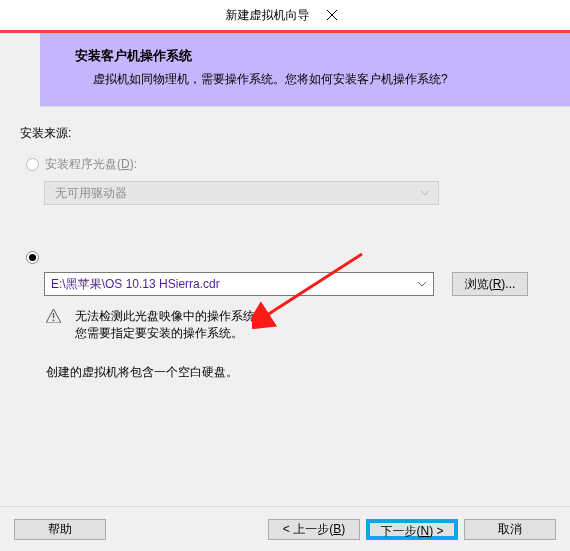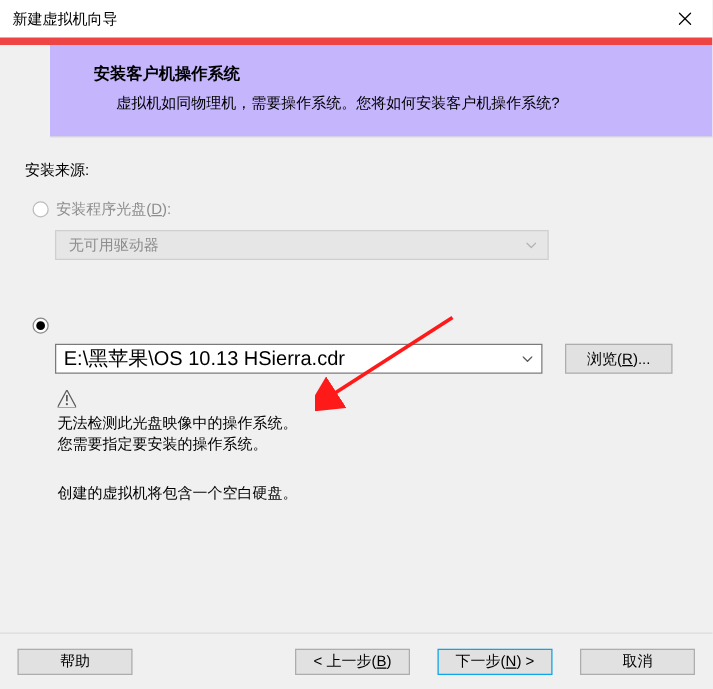--- a/index.html
+++ b/index.html
@@ -10,23 +10,23 @@
     font-family: "Microsoft YaHei", "Segoe UI", sans-serif;
     font-size: 12px;
     background: #f0f0f0;
     overflow: hidden;
   }
   .titlebar {
     height: 30px;
     background: #ffffff;
     display: flex;
     align-items: center;
-    justify-content: space-between;
+    justify-content: center;
     padding: 0 0 0 10px;
-    border-bottom: 6px solid #ef4444;
+    border-bottom: 3px solid #ef4444;
   }
   .titlebar-title {
     font-size: 12px;
     color: #000;
   }
   .close-btn {
     width: 45px;
     height: 30px;
     display: flex;
     align-items: center;
@@ -106,43 +106,42 @@
     width: 390px;
     height: 24px;
     border: 1px solid #7a7a7a;
     background: #ffffff;
     display: flex;
     align-items: center;
     justify-content: space-between;
     padding: 0 6px 0 6px;
     box-sizing: border-box;
   }
-  .combo-value { font-size: 16px; color: #000000; }
+  .combo-value { font-size: 12px; color: #4c1d95; }
   .chevron {
     width: 10px; height: 10px;
     display: inline-flex; align-items: center; justify-content: center;
   }
   .browse-btn, .footer-btn {
     height: 24px;
     border: 1px solid #adadad;
     background: #e1e1e1;
     padding: 0 14px;
     font-size: 12px;
     font-family: inherit;
     cursor: pointer;
   }
-  .browse-btn { width: 86px; padding: 0; }
+  .browse-btn { width: 76px; padding: 0; }
   .warn-row {
     display: flex;
     align-items: flex-start;
-    gap: 1px;
+    gap: 14px;
     margin-top: 12px;
     margin-left: 2px;
     color: #000;
-    flex-direction: column;
   }
   .warn-icon {
     margin-top: 1px;
   }
   .hint-text {
     margin-left: 26px;
     margin-top: 4px;
     margin-bottom: 10px;
   }
   .footer {
@@ -151,23 +150,23 @@
     left: 0;
     right: 0;
     height: 44px;
     border-top: 1px solid #dcdcdc;
     background: #f0f0f0;
     display: flex;
     align-items: center;
     justify-content: space-between;
     padding: 0 14px;
   }
-  .footer-right { display: flex; gap: 22px; }
+  .footer-right { display: flex; gap: 6px; }
   .footer-btn { min-width: 92px; height: 21px; padding: 0; }
-  .footer-btn.primary { border: 1px solid #0ea5e9; }
+  .footer-btn.primary { border: 4px solid #0ea5e9; }
   .help-btn { min-width: 92px; }
   .arrow-annotation {
     position: absolute;
     pointer-events: none;
   }
   .mnemonic { text-decoration: underline; }
 </style>
 </head>
 <body>
 

